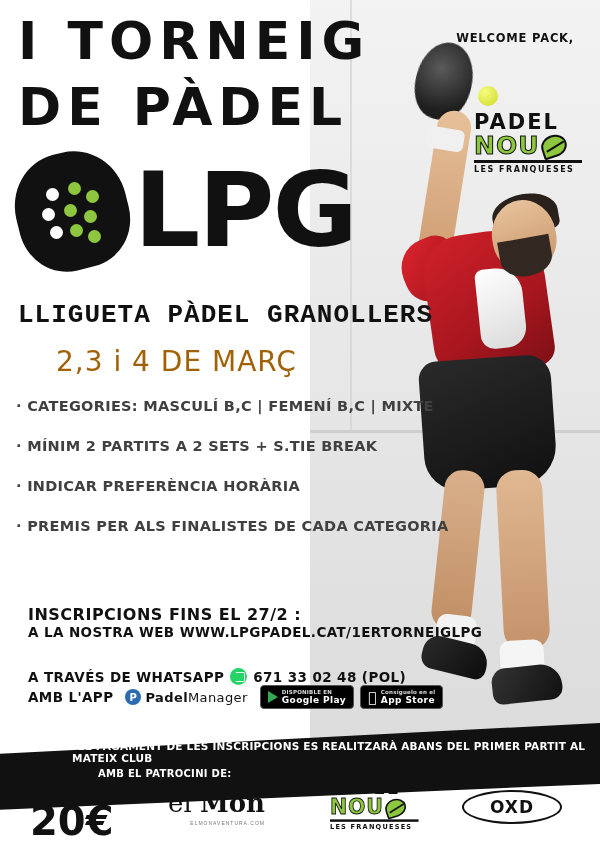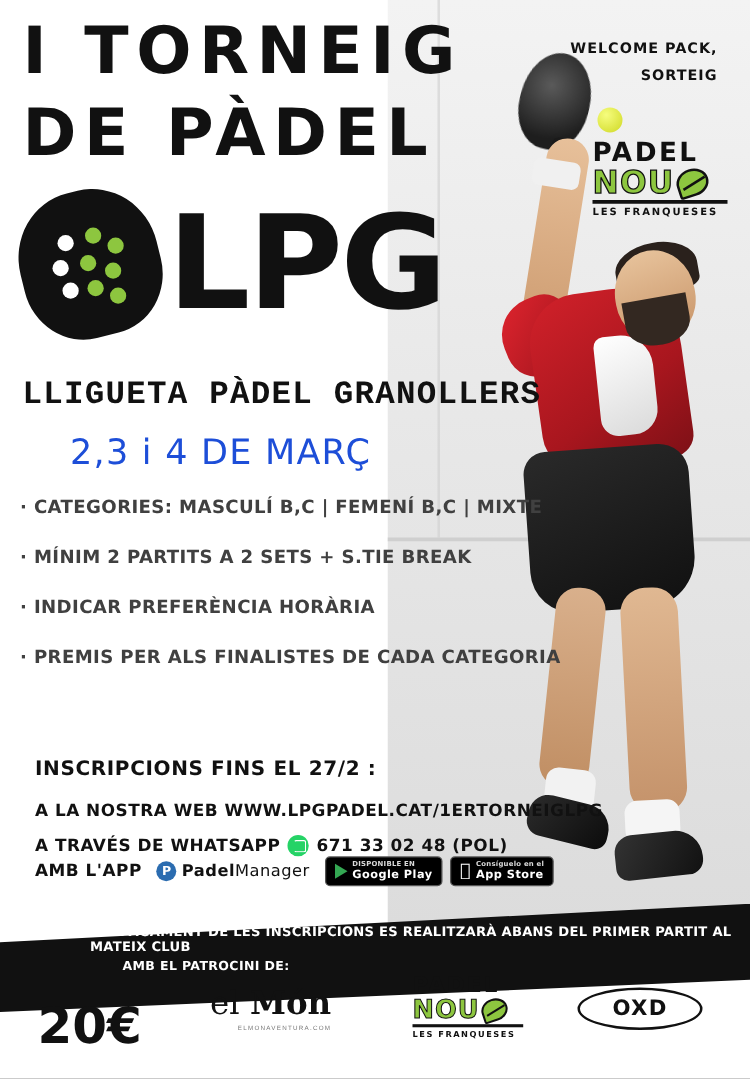--- a/index.html
+++ b/index.html
@@ -235,21 +235,21 @@
     font-size: 26px;
     letter-spacing: 1px;
     color: #111;
   }
   .dates {
     position: absolute; left: 56px; top: 345px;
     font-family: "DejaVu Sans", sans-serif;
     font-weight: 400;
     font-size: 28px;
     letter-spacing: 1px;
-    color: #1d4ed8;
+    color: #a16207;
   }
 
   .bullets {
     position: absolute; left: 16px; top: 398px;
     width: 440px;
   }
   .bullet {
     font-family: "DejaVu Sans", sans-serif;
     font-weight: 700;
     font-size: 14.5px;
@@ -269,21 +269,21 @@
   }
   .insc-line {
     position: absolute;
     font-family: "DejaVu Sans", sans-serif;
     font-weight: 700;
     font-size: 13.5px;
     letter-spacing: .4px;
     color: #111;
     display: flex; align-items: center; gap: 6px;
   }
-  .l1 { left: 28px; top: 641px; }
+  .l1 { left: 28px; top: 624px; }
   .l2 { left: 28px; top: 668px; }
   .l3 { left: 28px; top: 685px; }
 
   .wa-icon {
     width: 17px; height: 17px; border-radius: 50%;
     background: #25d366; display: inline-block; position: relative;
   }
   .wa-icon::after {
     content: ""; position: absolute; left: 4.5px; top: 4px;
     width: 8px; height: 8px; border: 1.6px solid #fff; border-radius: 2px;
@@ -433,21 +433,20 @@
     <div class="ph-shoe-r"></div>
   </div>
 
   <div class="content">
 
     <div class="title-1">I TORNEIG</div>
     <div class="title-2">DE PÀDEL</div>
 
     <div class="welcome">
       <div>WELCOME PACK,</div>
-      <div>SORTEIG</div>
     </div>
 
     <div class="padelnou pn-top">
       <div class="pn-padel">PADEL</div>
       <div class="pn-nou-wrap">
         <div class="pn-nou">NOU</div>
         <div class="pn-swoosh"></div>
       </div>
       <div class="pn-bar"></div>
       <div class="pn-sub">LES FRANQUESES</div>

